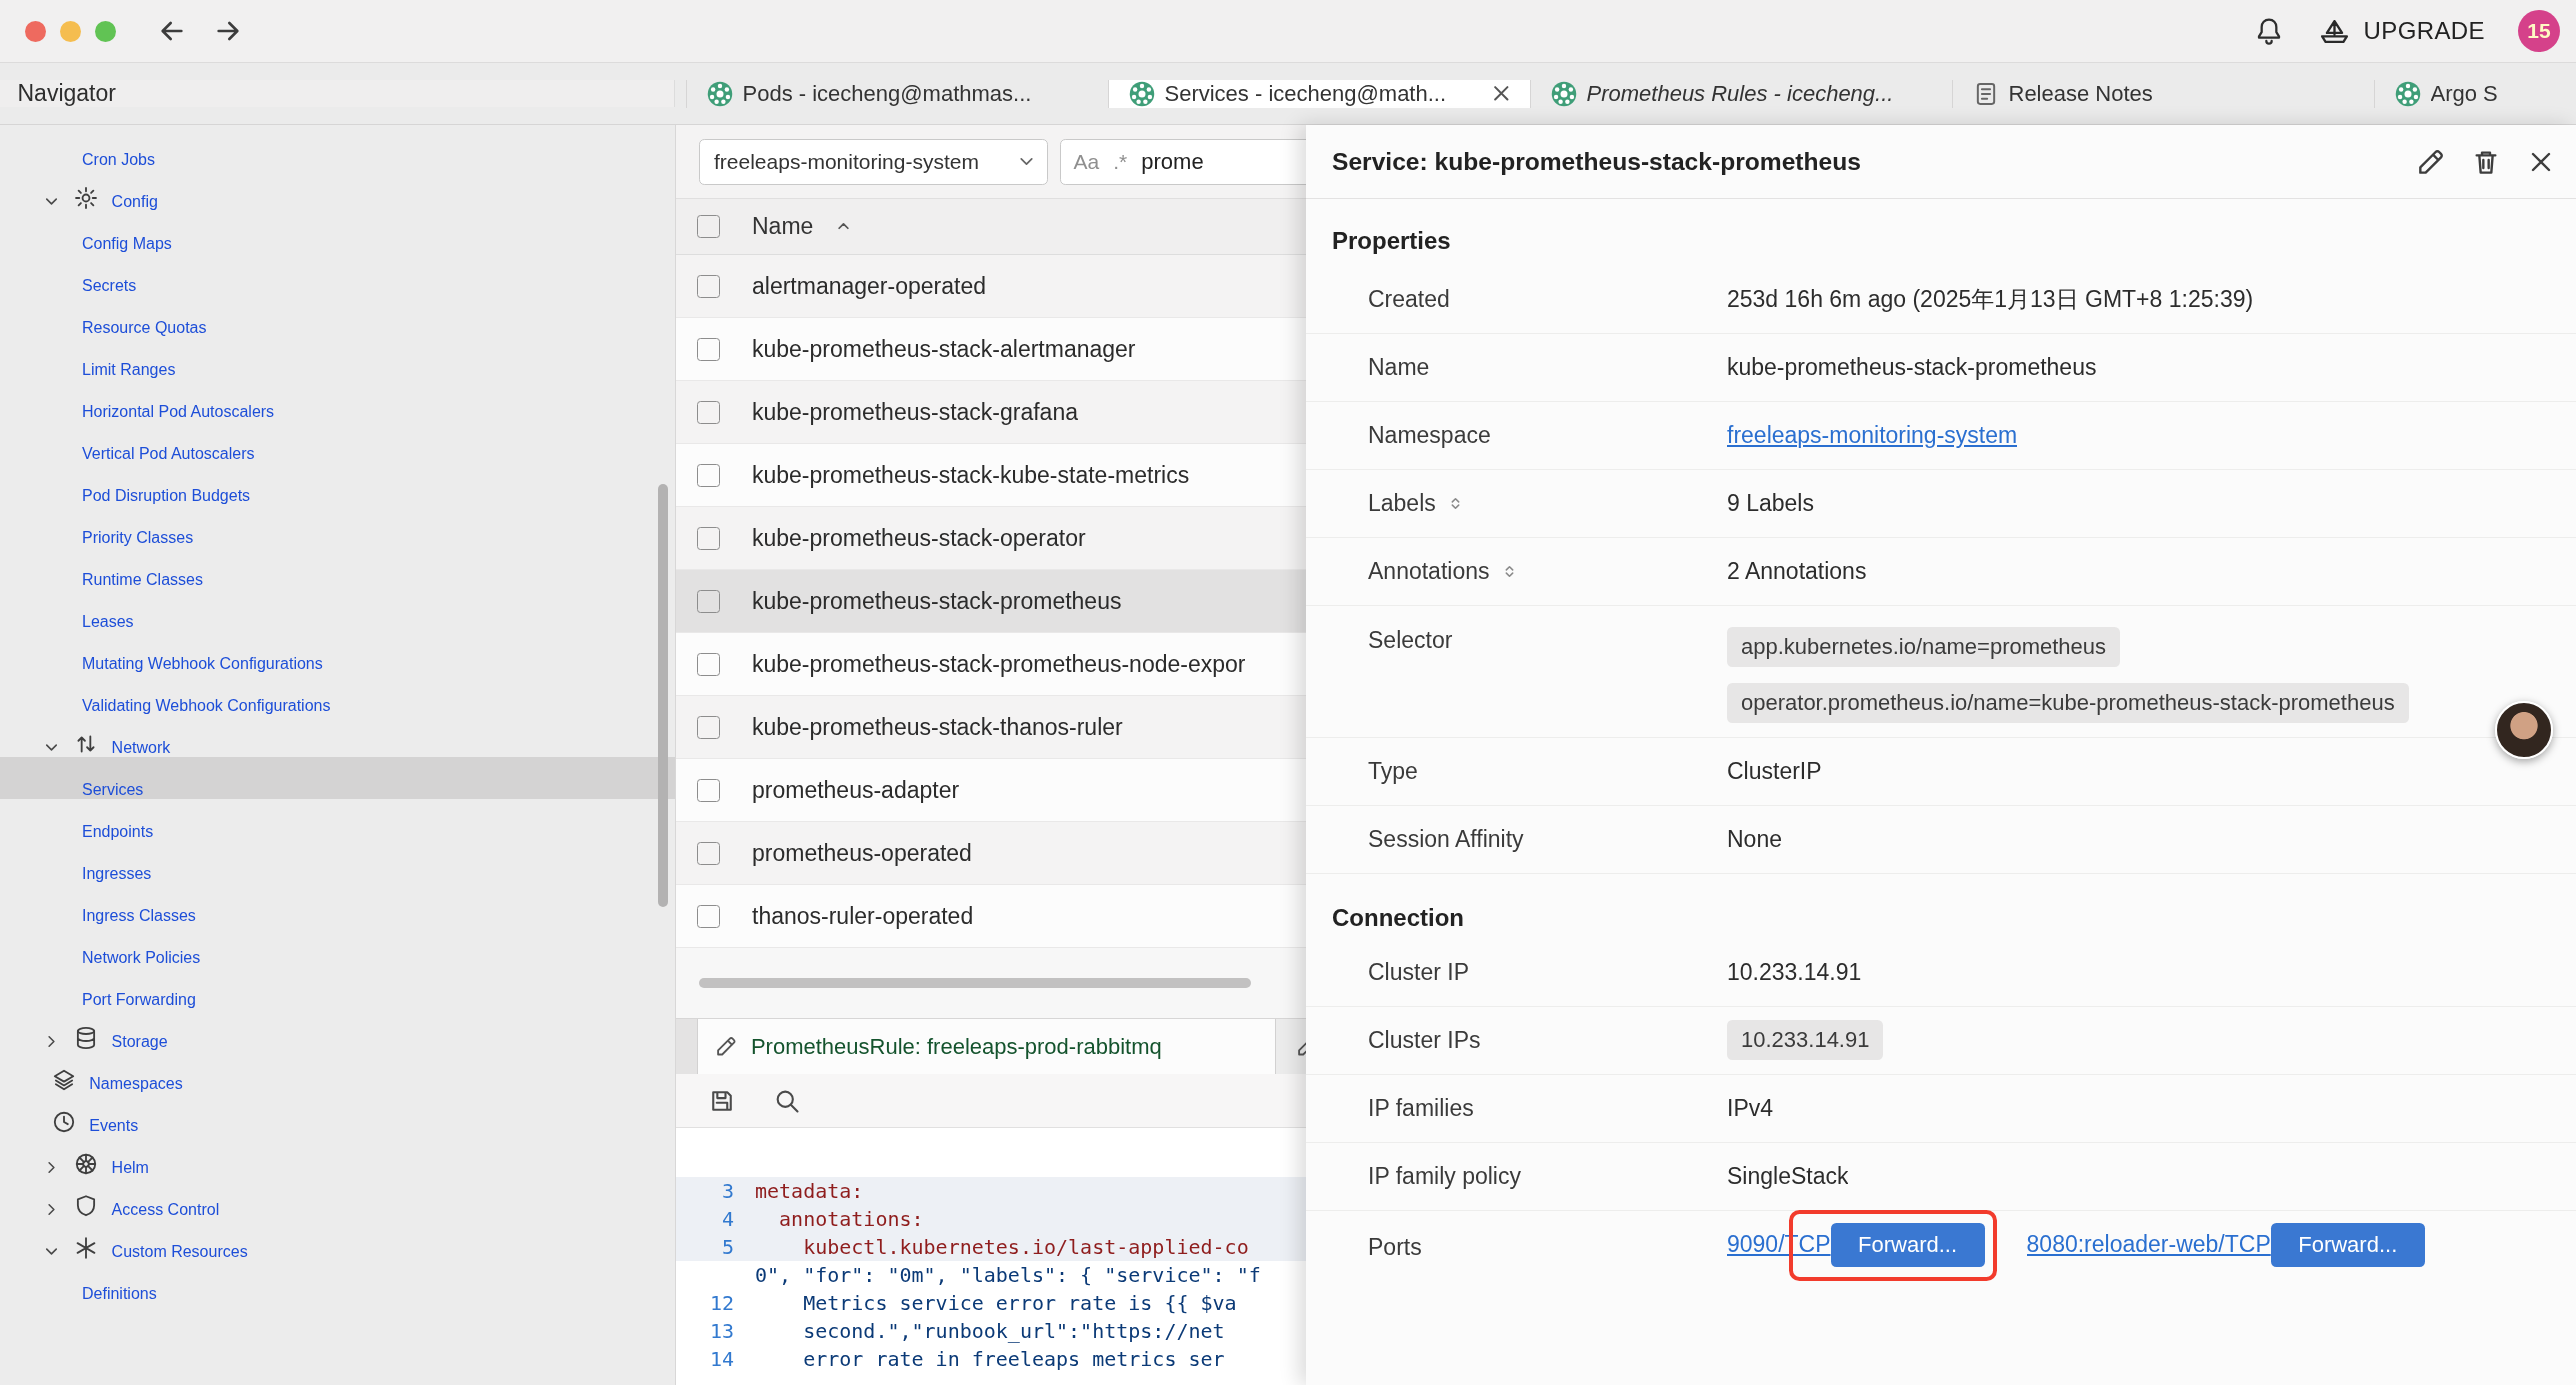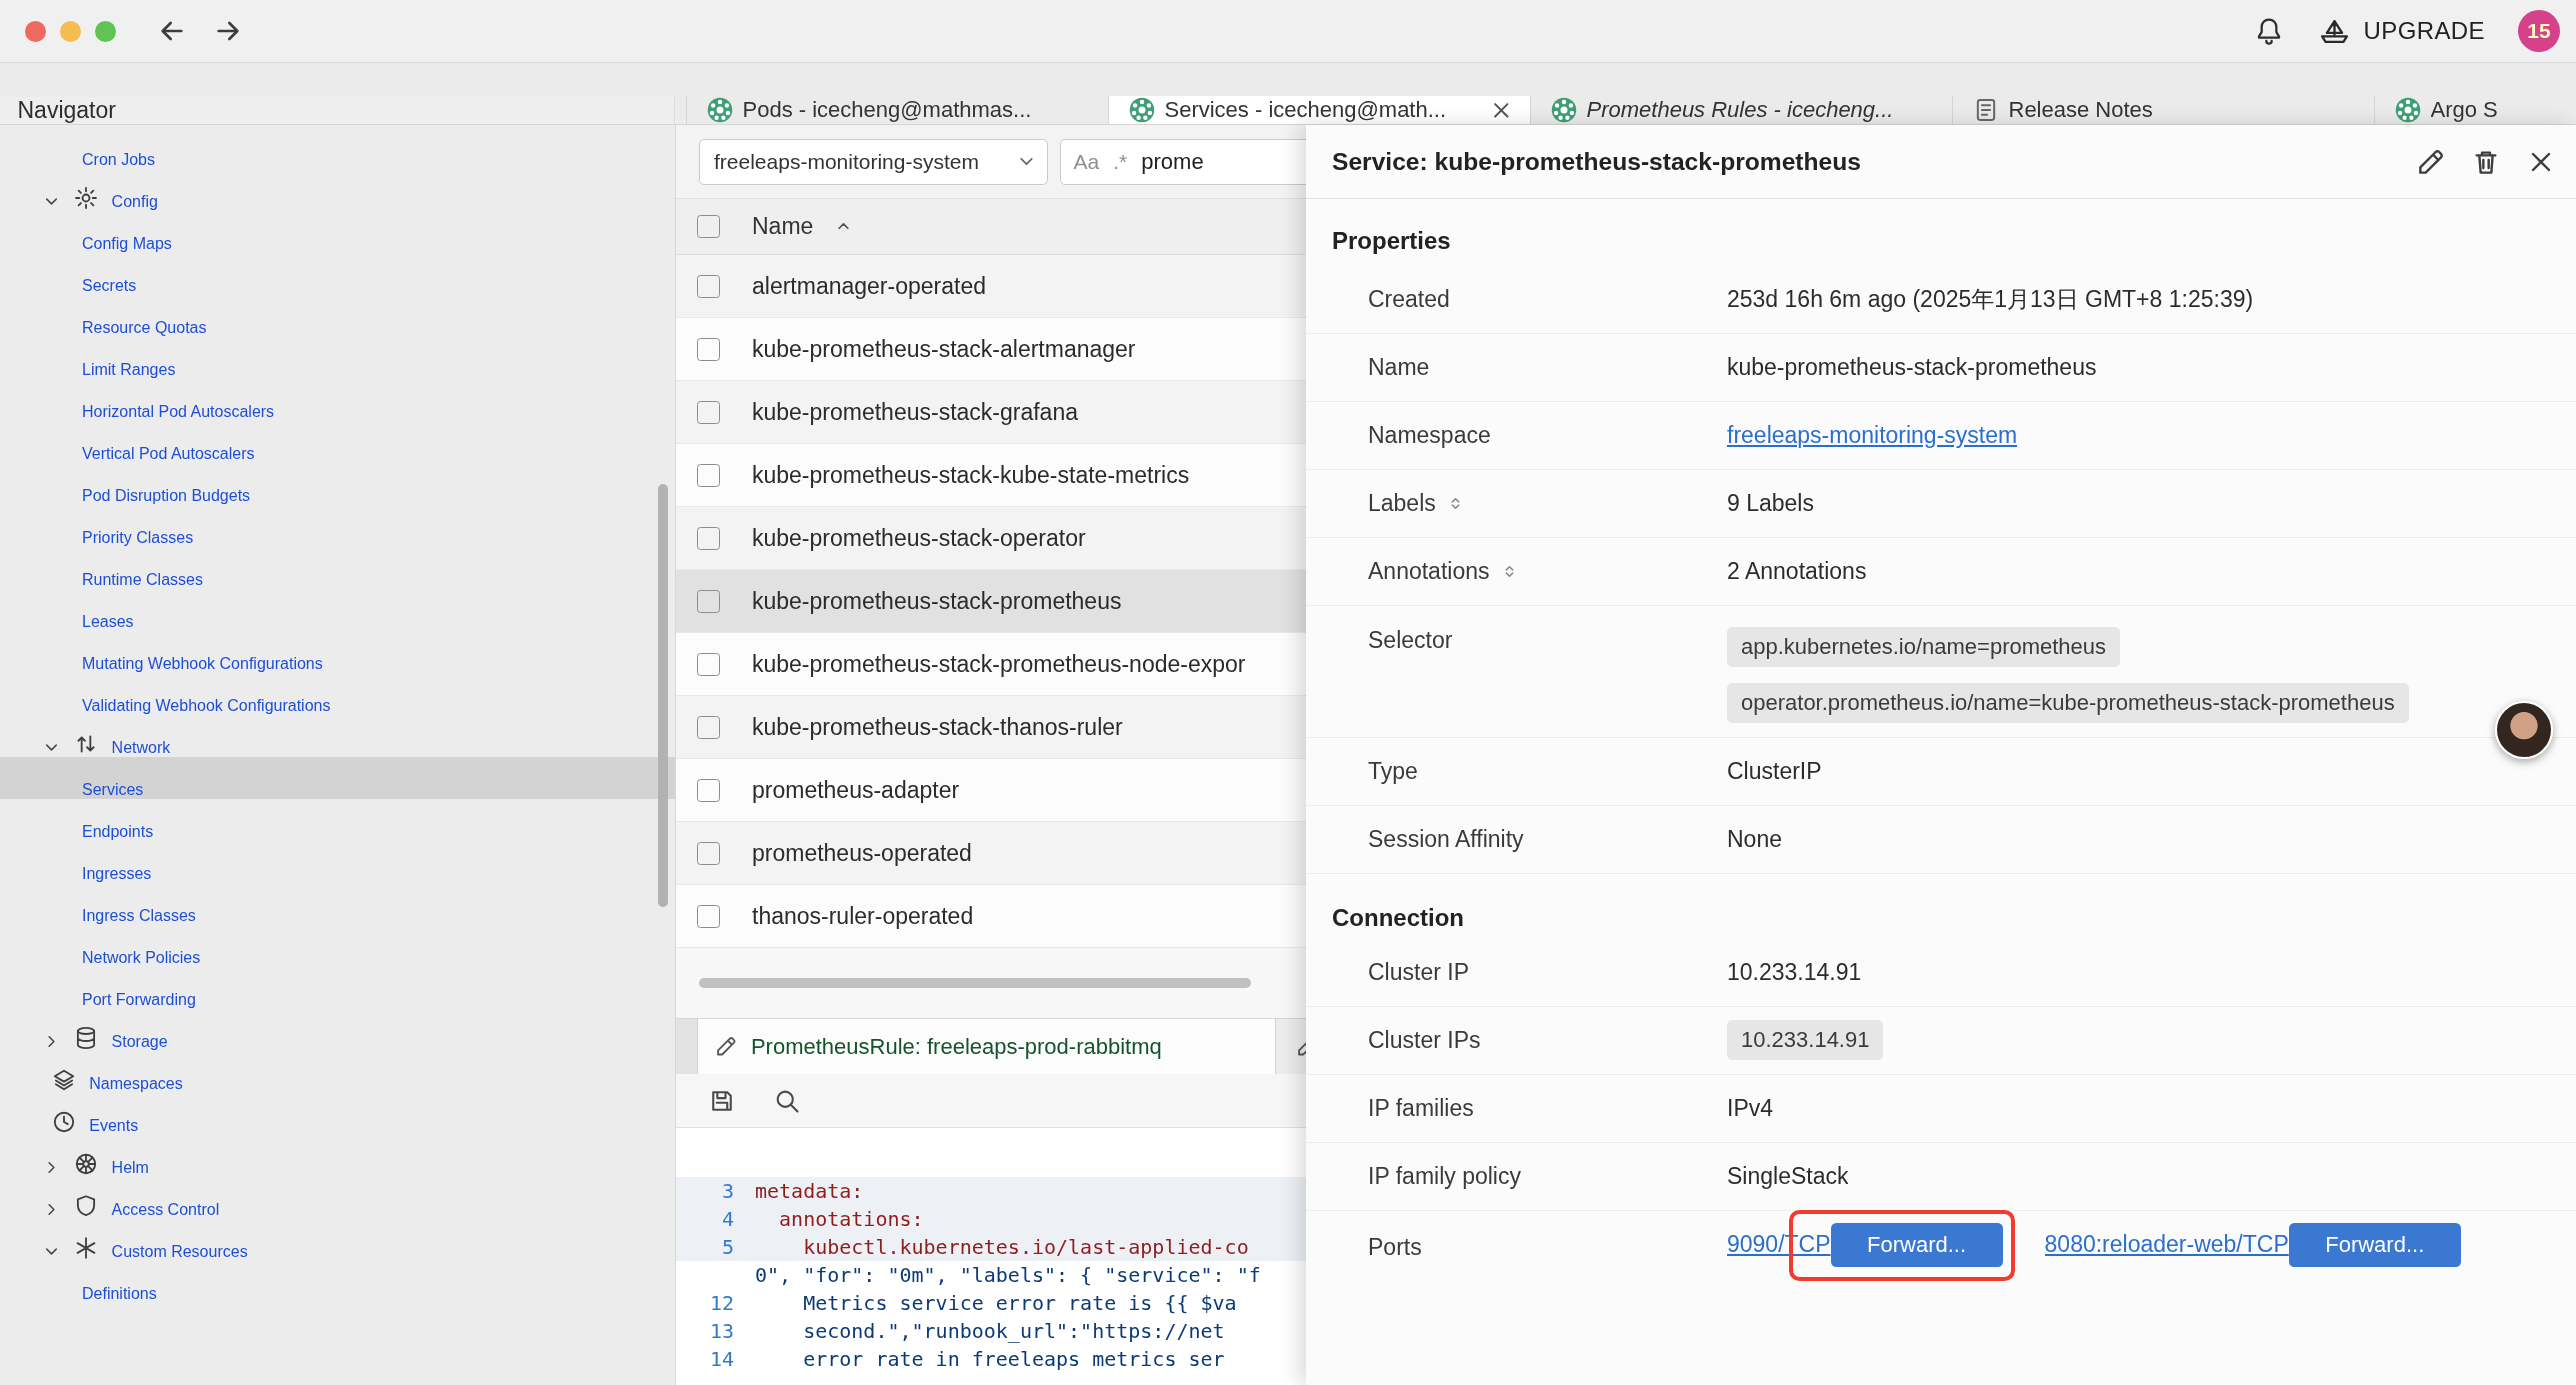--- a/index.html
+++ b/index.html
@@ -16,21 +16,21 @@
   .navarrows{display:flex;gap:24.6px;margin-left:40px;}
   .navarrows svg{width:32px;height:32px;stroke:#3c3c3c;stroke-width:2;fill:none;stroke-linecap:round;stroke-linejoin:round;}
   .topbar-right{margin-left:auto;display:flex;align-items:center;gap:33px;padding-right:16px;}
   .bell svg{width:32px;height:32px;stroke:#2e2e2e;stroke-width:1.7;fill:none;stroke-linecap:round;stroke-linejoin:round;}
   .upgrade{display:flex;align-items:center;gap:12.3px;cursor:pointer;}
   .upgrade svg{width:33px;height:33px;stroke:#2a2a2a;stroke-width:1.7;fill:none;stroke-linecap:round;stroke-linejoin:round;}
   .upgrade-label{font-size:24px;letter-spacing:0.4px;color:#222;}
   .count-badge{width:42px;height:42px;border-radius:50%;background:#d5418a;color:#fef9c3;font-size:21px;font-weight:bold;display:flex;align-items:center;justify-content:center;}
 
   
-  .tabbar{position:absolute;top:63px;left:0;right:0;height:62px;background:#ebebeb;border-bottom:0.9px solid #d6d5d5;display:flex;align-items:flex-end;}
+  .tabbar{position:absolute;top:63px;left:0;right:0;height:62px;background:#ebebeb;border-bottom:0.9px solid #d6d5d5;display:flex;align-items:center;}
   .navigator-zone{width:675px;flex:none;display:flex;align-items:center;padding-left:17.5px;background:#efeeee;border-right:0.9px solid #dcdcdc;}
   .navigator-label{font-size:23px;color:#2d2d2d;}
   .tabs{display:flex;margin-left:10.5px;border-left:0.9px solid #d6d5d5;min-width:0;flex:1;overflow:hidden;}
   .tab{width:422px;flex:none;display:flex;align-items:center;gap:9px;padding:0 16px 0 19px;border-right:0.9px solid #d6d5d5;cursor:pointer;overflow:hidden;}
   .tab.active{background:#fff;}
   .tab-label{font-size:22px;color:#333;white-space:nowrap;overflow:hidden;text-overflow:ellipsis;flex:1;min-width:0;}
   .tab-label.italic{font-style:italic;}
   .k8s-ico{width:28px;height:28px;flex:none;}
   .doc-ico{width:28px;height:28px;flex:none;stroke:#666;stroke-width:1.7;fill:none;stroke-linecap:round;}
   .tab-close{width:24.6px;height:24.6px;flex:none;stroke:#555;stroke-width:2;fill:none;stroke-linecap:round;cursor:pointer;}
@@ -98,21 +98,21 @@
   .dvalue{font-size:23px;color:#2c2c2c;white-space:nowrap;overflow:hidden;}
   .dlink{color:#2a6fd0;text-decoration:underline;cursor:pointer;}
   .badge-pill{background:#e7e6e6;border-radius:5.3px;padding:7px 14px;font-size:22px;color:#3b3b3b;width:fit-content;white-space:nowrap;}
   .updown-ico{width:19px;height:19px;stroke:#8a8a8a;stroke-width:2;fill:none;stroke-linecap:round;stroke-linejoin:round;cursor:pointer;}
   .selector-row{height:132px;align-items:flex-start;padding-top:21px;}
   .selector-badges{display:flex;flex-direction:column;gap:16px;}
   .ports-row{align-items:flex-start;border-bottom:none;padding-top:0;}
   .dlabel.ports-label{padding-top:23px;}
   .ports-list{flex:1;display:flex;flex-direction:row;align-items:flex-end;}
   .port-line{height:68px;display:flex;align-items:center;justify-content:space-between;padding-right:42px;}
-  .fwd-btn{width:172px;height:44px;background:#3a78d2;border:none;border-radius:5.3px;color:#fff;font-size:22px;font-family:inherit;cursor:pointer;}
+  .fwd-btn{width:154px;height:44px;background:#3a78d2;border:none;border-radius:5.3px;color:#fff;font-size:22px;font-family:inherit;cursor:pointer;}
   .btn-wrap{position:relative;display:inline-block;}
   .annotation-ring{position:absolute;left:-42px;top:-12.3px;right:-12.3px;bottom:-14px;border:4.4px solid #f23b2c;border-radius:10.5px;pointer-events:none;}
 
   .avatar{position:absolute;left:2495px;top:701px;width:58px;height:58px;border-radius:50%;border:2.6px solid #fff;box-shadow:0 2.6px 8.8px rgba(0,0,0,.35);z-index:8;cursor:pointer;
     background:radial-gradient(circle at 50% 42%, #d0a184 0 32%, #32261f 34% 100%);}
 </style>
 </head>
 <body>
 
 <div class="app">

